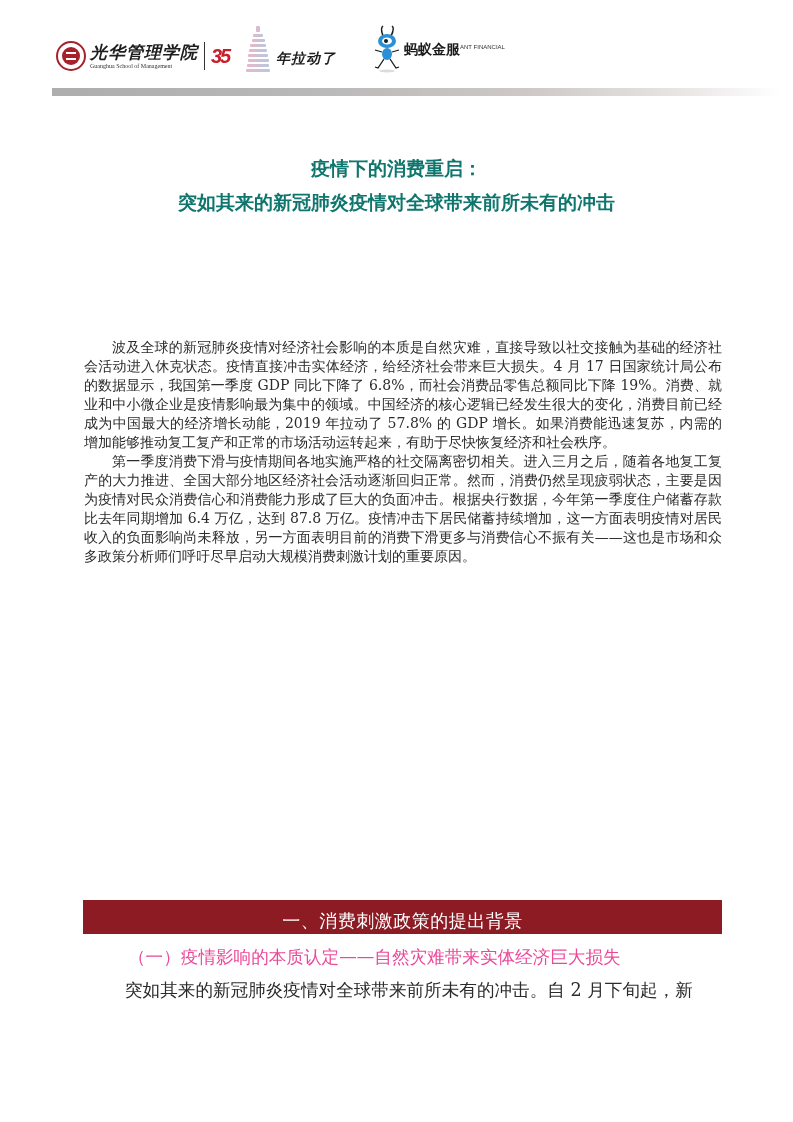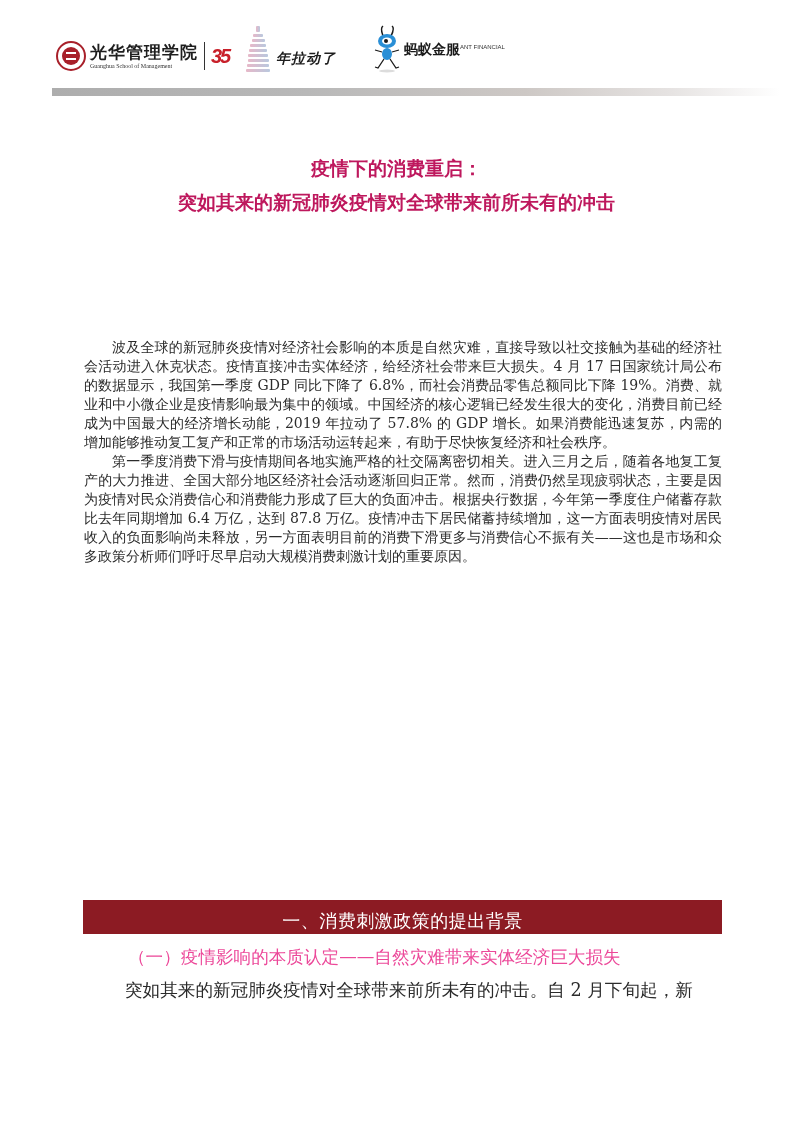--- a/index.html
+++ b/index.html
@@ -53,20 +53,21 @@
     .gsm-text {
       margin-left: 4px;
       display: flex;
       flex-direction: column;
       line-height: 1;
     }
     .gsm-cn {
       font-family: "DejaVu Serif", serif;
       font-size: 17px;
       font-weight: bold;
+      font-style: italic;
       color: #1e1e1e;
       letter-spacing: 1px;
     }
     .gsm-en {
       font-family: "Liberation Serif", serif;
       font-size: 6px;
       color: #333;
       margin-top: 2px;
     }
     .gsm-divider {
@@ -137,21 +138,21 @@
       width: 728px; height: 8px;
       background: linear-gradient(90deg, #adadad 0%, #b8b8b8 35%, #cdc8c5 65%, #e6e3e2 85%, #ffffff 100%);
     }
     .title {
       position: absolute;
       left: 0; top: 151px;
       width: 793px;
       text-align: center;
       font-family: "DejaVu Sans", sans-serif;
       font-weight: bold;
-      color: #be185d;
+      color: #0f766e;
       font-size: 19px;
       line-height: 34px;
     }
     .content {
       position: absolute;
       left: 84px; top: 290px;
       width: 638px;
       font-size: 14px;
       line-height: 19px;
       text-align: justify;

